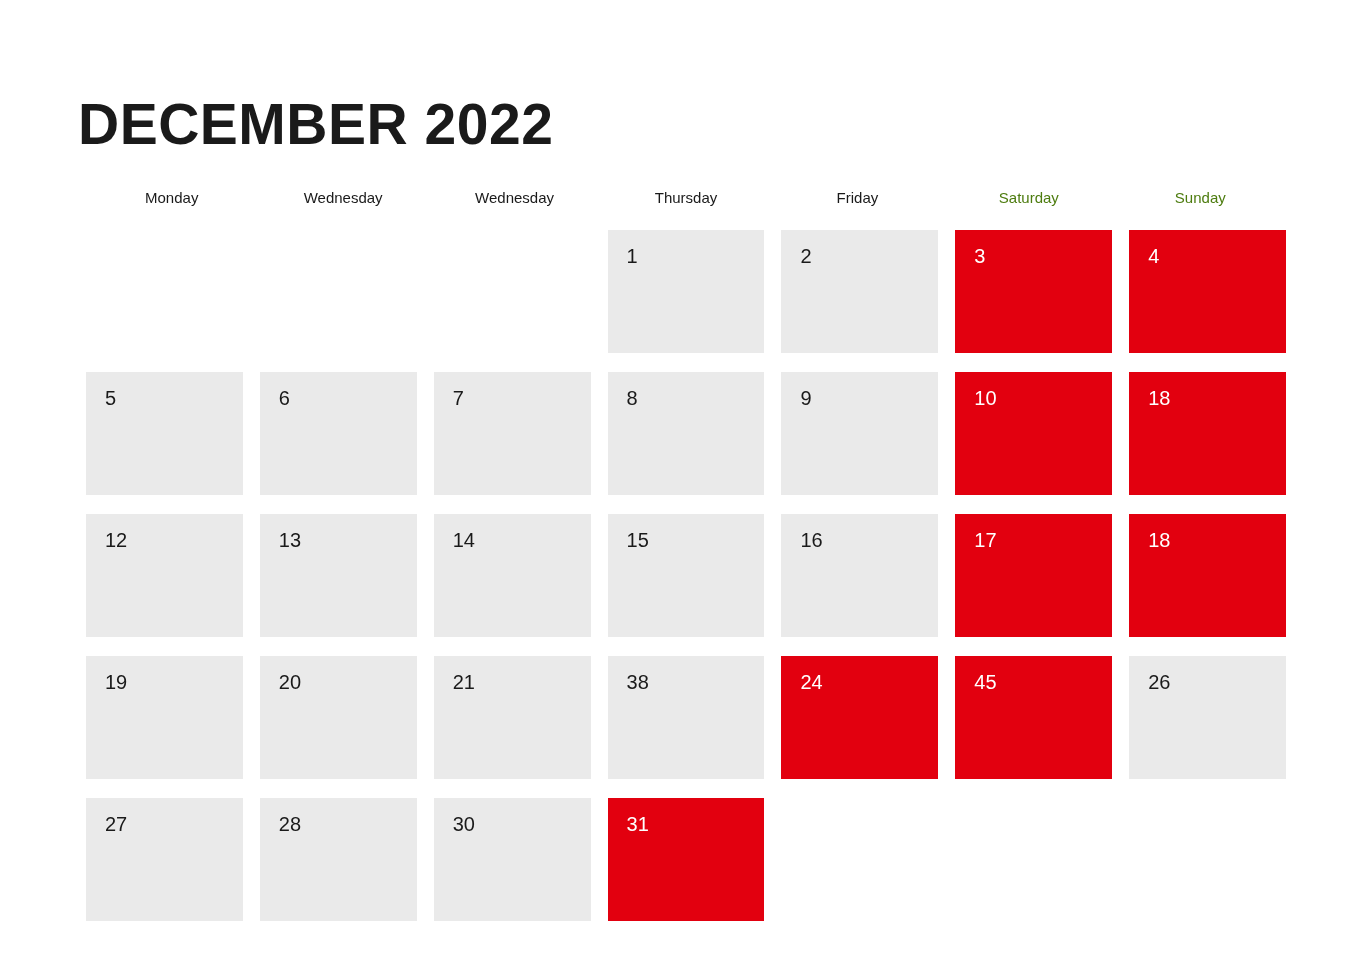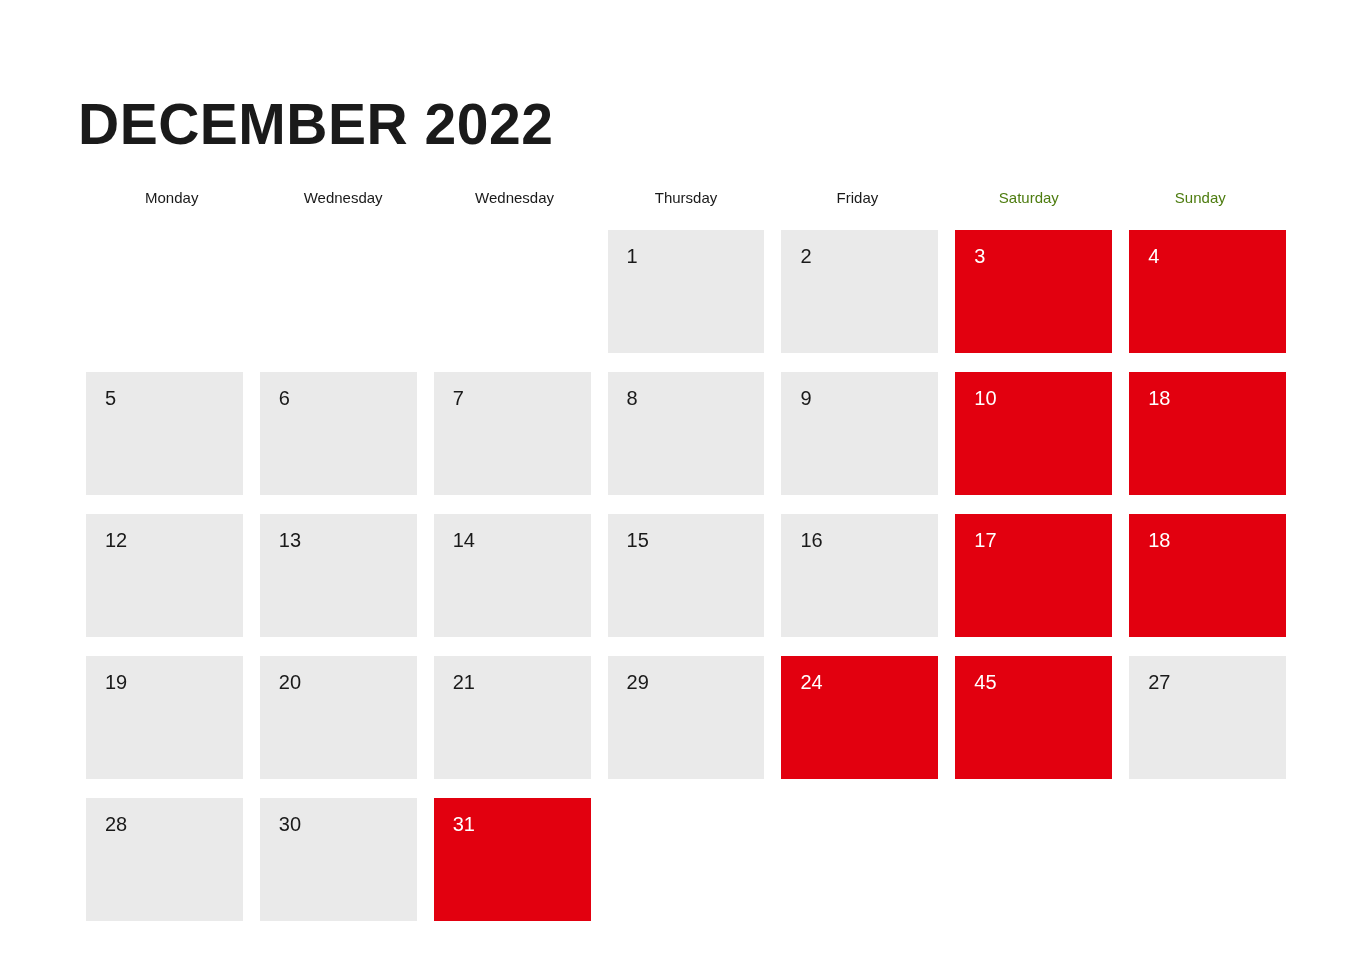--- a/index.html
+++ b/index.html
@@ -161,27 +161,30 @@
       <div class="cell">
         <span class="daynum">19</span>
       </div>
       <div class="cell">
         <span class="daynum">20</span>
       </div>
       <div class="cell">
         <span class="daynum">21</span>
       </div>
       <div class="cell">
-        <span class="daynum">29</span>
+        <span class="daynum">38</span>
       </div>
       <div class="cell weekend">
         <span class="daynum">24</span>
       </div>
       <div class="cell weekend">
         <span class="daynum">45</span>
+      </div>
+      <div class="cell">
+        <span class="daynum">26</span>
       </div>
       <div class="cell">
         <span class="daynum">27</span>
       </div>
       <div class="cell">
         <span class="daynum">28</span>
       </div>
       <div class="cell">
         <span class="daynum">30</span>
       </div>

